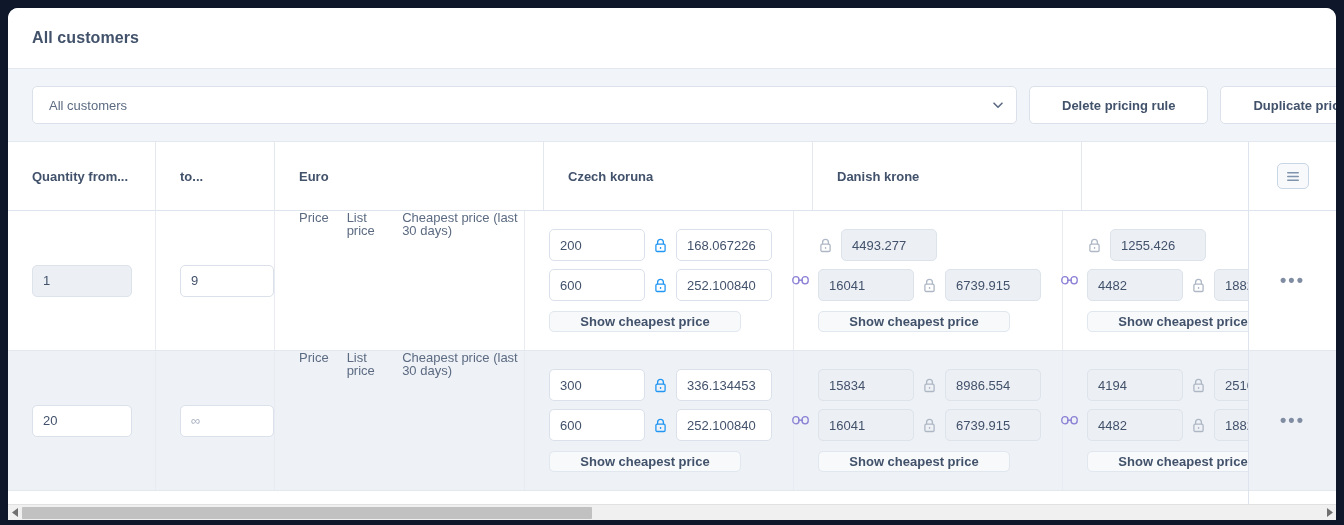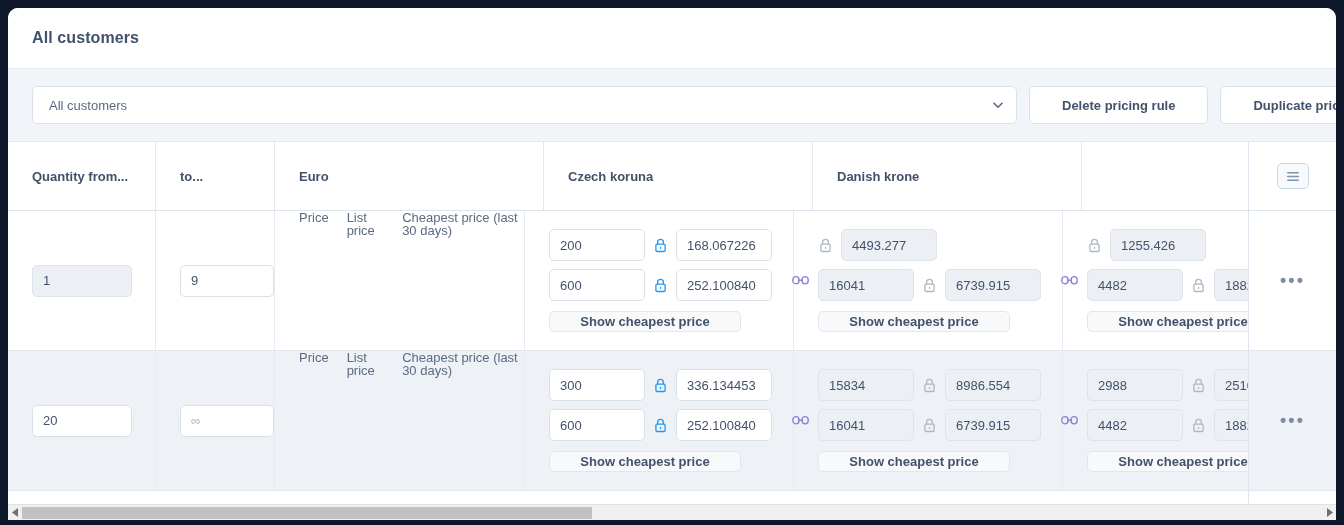--- a/index.html
+++ b/index.html
@@ -497,21 +497,21 @@
           <div class="td c-cur col-cur">
             <div class="cur-stack">
               <span class="linkicon">
                 <svg width="17" height="11" viewBox="0 0 17 11" aria-hidden="true">
                   <rect x="0.8" y="1.6" width="6.2" height="7.2" rx="3.1" fill="none" stroke="#8a7fd4" stroke-width="1.3"></rect>
                   <rect x="10" y="1.6" width="6.2" height="7.2" rx="3.1" fill="none" stroke="#8a7fd4" stroke-width="1.3"></rect>
                   <rect x="6" y="4.5" width="5" height="1.4" fill="#8a7fd4"></rect>
                 </svg>
               </span>
               <div class="cur-line">
-                <div class="inp w-num dis">2988</div>
+                <div class="inp w-num dis">4194</div>
                 <span class="lock">
                   <svg width="13" height="15" viewBox="0 0 13 15" aria-hidden="true">
                     <path d="M3.6 6.2 V4.3 a2.9 2.9 0 0 1 5.8 0 V6.2" fill="none" stroke="#aeb7c4" stroke-width="1.3"></path>
                     <rect x="1.9" y="6.2" width="9.2" height="7.3" rx="1.2" fill="none" stroke="#aeb7c4" stroke-width="1.3"></rect>
                     <rect x="5.9" y="9.0" width="1.3" height="1.9" fill="#aeb7c4"></rect>
                   </svg>
                 </span>
                 <div class="inp w-num dis">2510.852</div>
               </div>
               <div class="cur-line">

